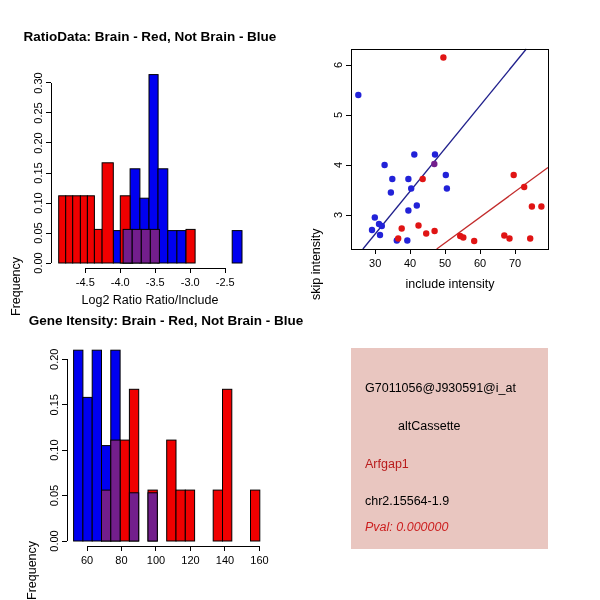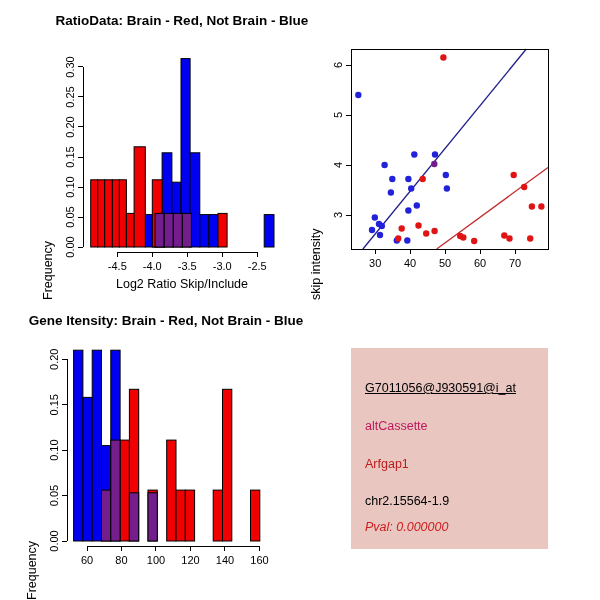--- a/index.html
+++ b/index.html
@@ -15,21 +15,21 @@
   svg.chart{position:absolute;left:0;top:0;}
   svg.chart text{font-family:"Liberation Sans",sans-serif;font-size:11px;fill:#000;}
   .info-box{position:absolute;left:51px;top:48px;width:197px;height:201px;}
   .info-line{position:absolute;left:14px;font-size:12.5px;white-space:nowrap;}
 </style>
 </head>
 <body>
 
 <div class="screen">
 
-  <div class="panel" style="left:0;top:0;margin-left:32px;">
+  <div class="panel" style="left:0;top:16px;">
     <div class="title">RatioData: Brain - Red, Not Brain - Blue</div>
     <div class="ylabel">Frequency</div>
     <svg class="chart" width="300" height="300">
         <rect x="113.3" y="214.6" width="9.8" height="32.4" fill="#0000f0" stroke="#000" stroke-width="1"></rect>
         <rect x="123.1" y="214.6" width="9.8" height="32.4" fill="#0000f0" stroke="#000" stroke-width="1"></rect>
         <rect x="130.1" y="152.8" width="9.8" height="94.2" fill="#0000f0" stroke="#000" stroke-width="1"></rect>
         <rect x="139.9" y="182.2" width="9.1" height="64.8" fill="#0000f0" stroke="#000" stroke-width="1"></rect>
         <rect x="149.0" y="58.6" width="9.1" height="188.4" fill="#0000f0" stroke="#000" stroke-width="1"></rect>
         <rect x="158.0" y="152.8" width="9.8" height="94.2" fill="#0000f0" stroke="#000" stroke-width="1"></rect>
         <rect x="167.8" y="214.6" width="9.1" height="32.4" fill="#0000f0" stroke="#000" stroke-width="1"></rect>
@@ -68,21 +68,21 @@
         <text x="42" y="187.00731850117097" text-anchor="middle" transform="rotate(-90 42 187.00731850117097)">0.10</text>
         <line x1="51" y1="157.00146370023418" x2="46" y2="157.00146370023418" stroke="#000000" shape-rendering="crispEdges"></line>
         <text x="42" y="157.00146370023418" text-anchor="middle" transform="rotate(-90 42 157.00146370023418)">0.15</text>
         <line x1="51" y1="126.99560889929741" x2="46" y2="126.99560889929741" stroke="#000000" shape-rendering="crispEdges"></line>
         <text x="42" y="126.99560889929741" text-anchor="middle" transform="rotate(-90 42 126.99560889929741)">0.20</text>
         <line x1="51" y1="96.98975409836063" x2="46" y2="96.98975409836063" stroke="#000000" shape-rendering="crispEdges"></line>
         <text x="42" y="96.98975409836063" text-anchor="middle" transform="rotate(-90 42 96.98975409836063)">0.25</text>
         <line x1="51" y1="66.9838992974239" x2="46" y2="66.9838992974239" stroke="#000000" shape-rendering="crispEdges"></line>
         <text x="42" y="66.9838992974239" text-anchor="middle" transform="rotate(-90 42 66.9838992974239)">0.30</text>
       </svg>
-    <div class="xlabel">Log2 Ratio Skip/Include</div>
+    <div class="xlabel">Log2 Ratio Ratio/Include</div>
   </div>
 
   <div class="panel" style="left:300px;top:0;">
     <div class="ylabel">skip intensity</div>
     <svg class="chart" width="300" height="300">
         <line x1="62.9" y1="249.0" x2="226.3" y2="49.0" stroke="#20208c" stroke-width="1.3"></line>
         <line x1="136.7" y1="249.0" x2="248.0" y2="167.5" stroke="#c22b2b" stroke-width="1.3"></line>
         <circle cx="58.3" cy="95.0" r="3.2" fill="#2222d8"></circle>
         <circle cx="72.0" cy="230.0" r="3.2" fill="#2222d8"></circle>
         <circle cx="74.8" cy="217.5" r="3.2" fill="#2222d8"></circle>
@@ -133,20 +133,21 @@
         <text x="215.1083481349911" y="267" text-anchor="middle">70</text>
         <line x1="51" y1="215" x2="46" y2="215" stroke="#000000" shape-rendering="crispEdges"></line>
         <text x="42" y="215" text-anchor="middle" transform="rotate(-90 42 215)">3</text>
         <line x1="51" y1="165" x2="46" y2="165" stroke="#000000" shape-rendering="crispEdges"></line>
         <text x="42" y="165" text-anchor="middle" transform="rotate(-90 42 165)">4</text>
         <line x1="51" y1="115" x2="46" y2="115" stroke="#000000" shape-rendering="crispEdges"></line>
         <text x="42" y="115" text-anchor="middle" transform="rotate(-90 42 115)">5</text>
         <line x1="51" y1="65" x2="46" y2="65" stroke="#000000" shape-rendering="crispEdges"></line>
         <text x="42" y="65" text-anchor="middle" transform="rotate(-90 42 65)">6</text>
       </svg>
+    <div class="xlabel">include intensity</div>
   </div>
 
   <div class="panel" style="left:16px;top:300px;">
     <div class="title">Gene Itensity: Brain - Red, Not Brain - Blue</div>
     <div class="ylabel">Frequency</div>
     <svg class="chart" width="300" height="300">
         <rect x="57.6" y="50.2" width="9.3" height="190.8" fill="#0000f0" stroke="#000" stroke-width="1"></rect>
         <rect x="66.9" y="97.4" width="9.3" height="143.6" fill="#0000f0" stroke="#000" stroke-width="1"></rect>
         <rect x="76.2" y="50.2" width="9.3" height="190.8" fill="#0000f0" stroke="#000" stroke-width="1"></rect>
         <rect x="85.5" y="145.6" width="9.3" height="95.4" fill="#0000f0" stroke="#000" stroke-width="1"></rect>
@@ -186,21 +187,21 @@
         <text x="42" y="150.1353732035234" text-anchor="middle" transform="rotate(-90 42 150.1353732035234)">0.10</text>
         <line x1="51" y1="104.70190078813167" x2="46" y2="104.70190078813167" stroke="#000000" shape-rendering="crispEdges"></line>
         <text x="42" y="104.70190078813167" text-anchor="middle" transform="rotate(-90 42 104.70190078813167)">0.15</text>
         <line x1="51" y1="59.26842837273989" x2="46" y2="59.26842837273989" stroke="#000000" shape-rendering="crispEdges"></line>
         <text x="42" y="59.26842837273989" text-anchor="middle" transform="rotate(-90 42 59.26842837273989)">0.20</text>
       </svg>
   </div>
 
   <div class="panel" style="left:300px;top:300px;">
     <div class="info-box" id="infoBox" style="background: rgb(233, 198, 192);">
-      <div class="info-line" style="top: 33px; color: rgb(0, 0, 0); text-decoration: underline;">G7011056@J930591@i_at</div>
-      <div class="info-line" style="top: 71px; color: #be185d;">altCassette</div>
+      <div class="info-line" style="top: 33px; color: rgb(0, 0, 0);">G7011056@J930591@i_at</div>
+      <div class="info-line" style="top: 71px; color: #000000; margin-left: 33px;">altCassette</div>
       <div class="info-line" style="top: 109px; color: #b91c1c;">Arfgap1</div>
       <div class="info-line" style="top: 146px; color: rgb(0, 0, 0);">chr2.15564-1.9</div>
       <div class="info-line" style="top: 172px; color: rgb(204, 32, 32); font-style: italic;">Pval: 0.000000</div>
     </div>
   </div>
 
 </div>
 
 </body></html>

